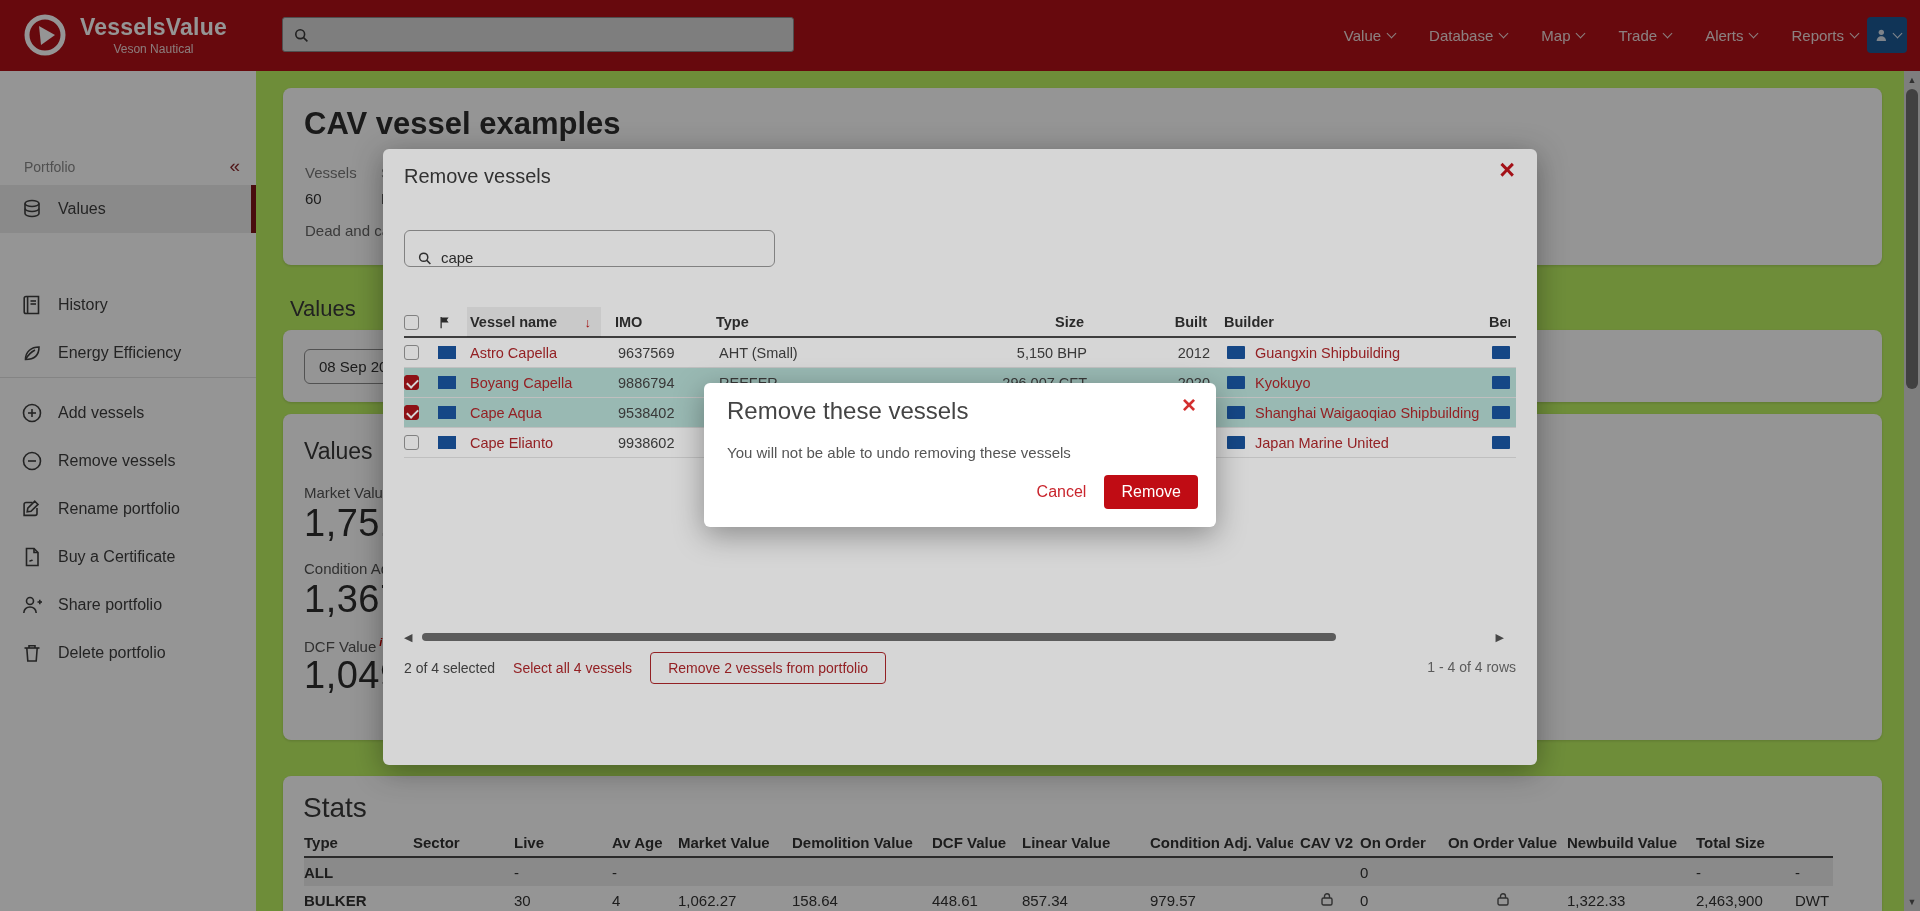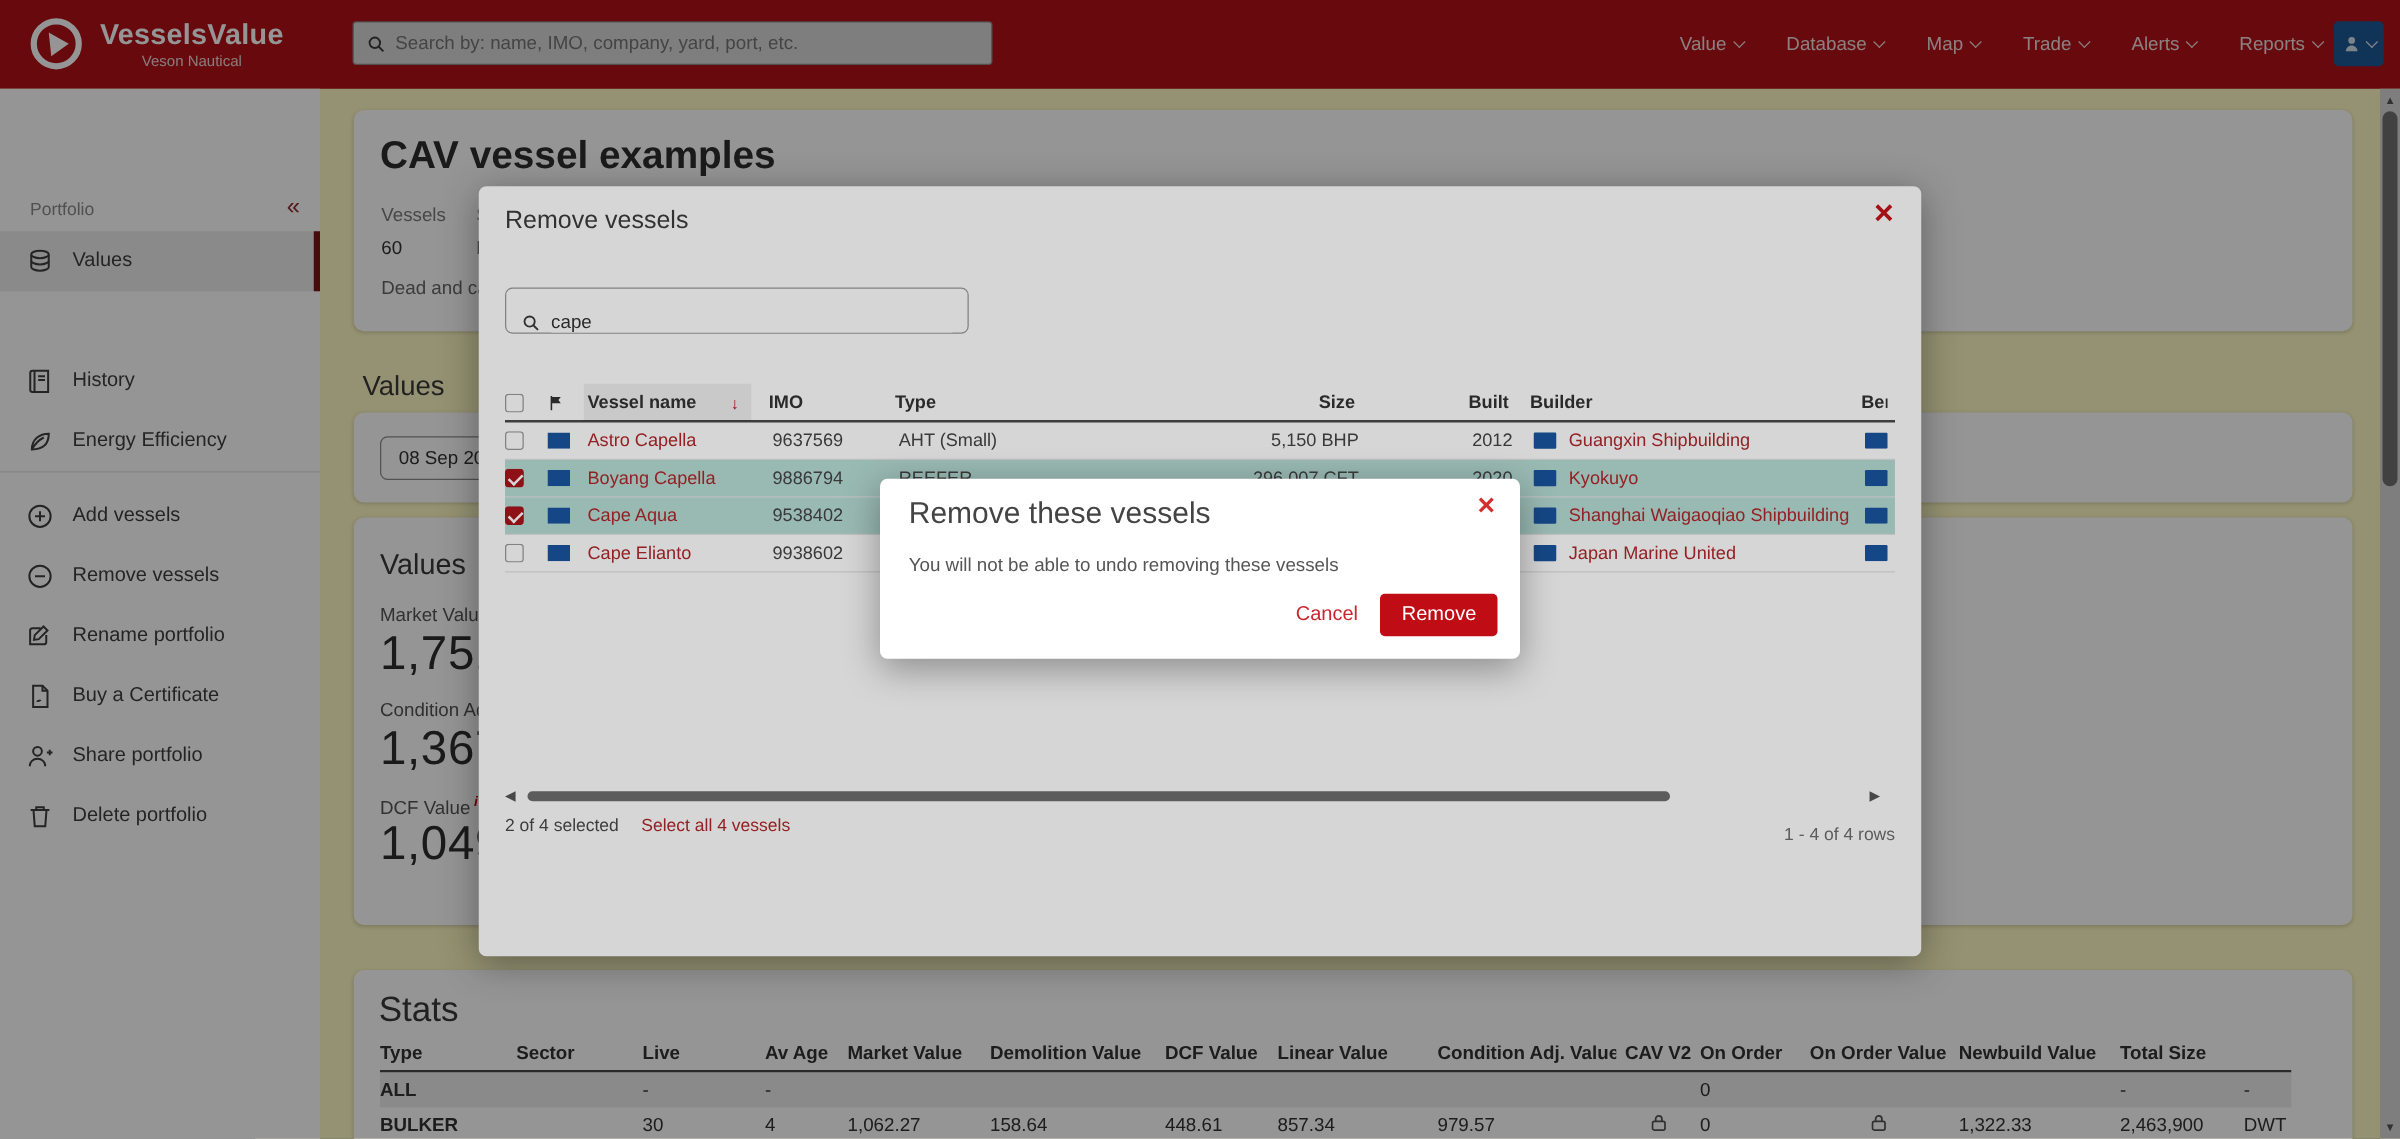--- a/index.html
+++ b/index.html
@@ -1,17 +1,17 @@
 <!DOCTYPE html>
 <html><head>
 <meta charset="utf-8">
 <style>
   * { margin:0; padding:0; box-sizing:border-box; }
   body { font-family:"Liberation Sans", sans-serif; background:#222; }
-  #app { position:relative; width:1920px; height:911px; overflow:hidden; background:#fef9c3; }
+  #app { position:relative; width:1920px; height:911px; overflow:hidden; background:#bef264; }
 
   
   .topbar { position:absolute; left:0; top:0; width:1920px; height:71px; background:#b01117; z-index:1; }
   .brand { position:absolute; left:22px; top:12px; display:flex; align-items:center; }
   .brand-text { margin-left:12px; }
   .brand-name { color:#fff; font-size:23px; font-weight:700; letter-spacing:.2px; }
   .brand-sub { color:#eed3d3; font-size:12px; text-align:center; margin-top:1px; }
   .hsearch { position:absolute; left:282px; top:17px; width:512px; height:35px; background:#d9d9d9; border:1px solid #8a8a8a; border-radius:3px; display:flex; align-items:center; padding:0 10px; }
   .hsearch input { border:none; outline:none; background:transparent; font-size:15px; color:#333; margin-left:8px; width:100%; font-family:inherit; }
   .topnav { position:absolute; right:62px; top:0; height:71px; display:flex; align-items:center; gap:34px; }
@@ -121,21 +121,20 @@
       <div class="brand-text">
         <div class="brand-name">VesselsValue</div>
         <div class="brand-sub">Veson Nautical</div>
       </div>
     </div>
     <div class="hsearch">
       <svg width="16" height="16" viewBox="0 0 20 20">
         <circle cx="9" cy="9" r="5.5" fill="none" stroke="#3a3a3a" stroke-width="2"></circle>
         <line x1="13.2" y1="13.2" x2="18" y2="18" stroke="#3a3a3a" stroke-width="2"></line>
       </svg>
-      <input type="text" placeholder="Search by: name, IMO, company, yard, port, etc." style="">
     </div>
     <div class="topnav">
       <div class="nav-item">
           <span>Value</span>
           <span class="chev"></span>
         </div>
       <div class="nav-item">
           <span>Database</span>
           <span class="chev"></span>
         </div>
@@ -475,20 +474,21 @@
 
     <div class="hscroll">
       <div class="hs-arrow" style="left:0;">◀</div>
       <div class="hs-thumb"></div>
       <div class="hs-arrow" style="right:12px;">▶</div>
     </div>
 
     <div class="m-footer">
       <span class="sel-text">2 of 4 selected</span>
       <span class="select-all">Select all 4 vessels</span>
+      <button class="remove-outline-btn">Remove 2 vessels from portfolio</button>
     </div>
     <div class="rows-info">1 - 4 of 4 rows</div>
   </div>
 
   <div class="overlay-b"></div>
 
   <div class="confirm">
     <div class="confirm-title">Remove these vessels</div>
     <div class="confirm-close">×</div>
     <div class="confirm-msg">You will not be able to undo removing these vessels</div>

